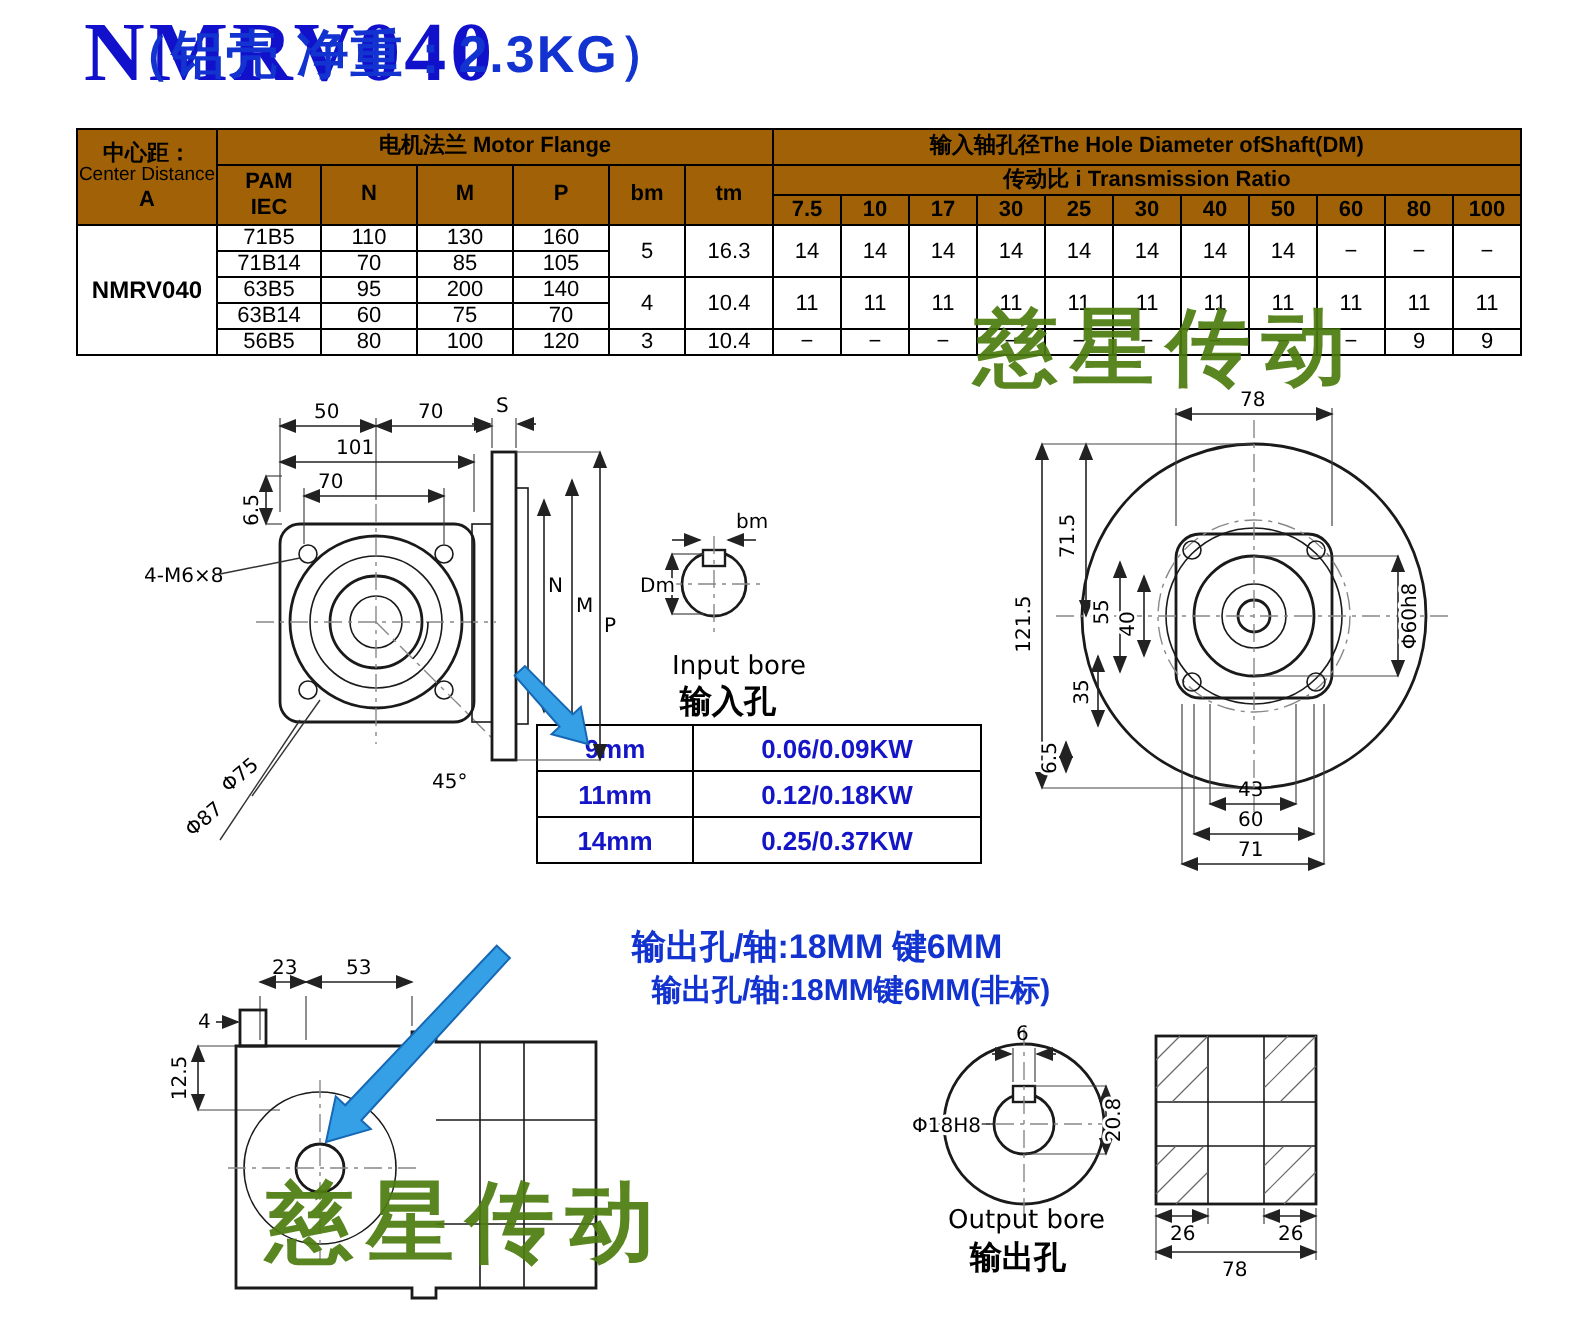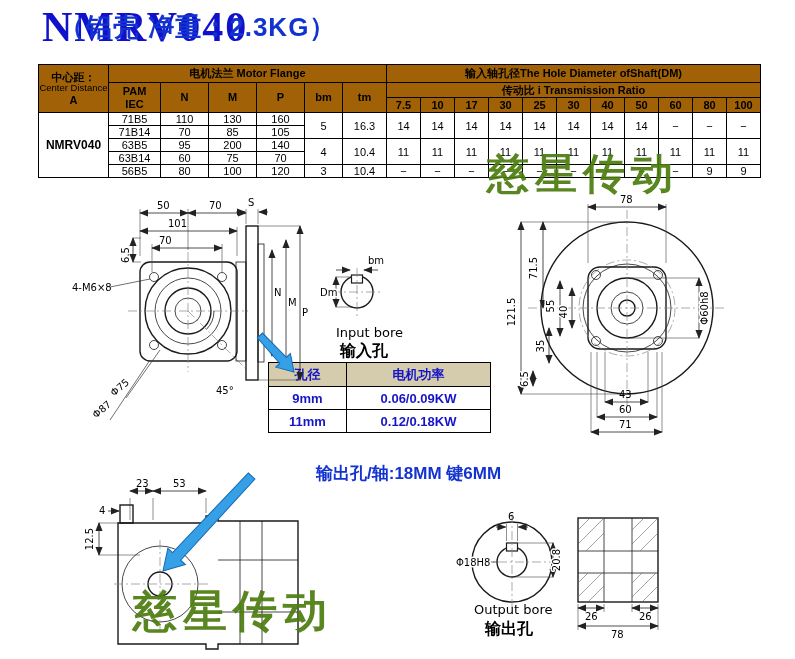--- a/index.html
+++ b/index.html
@@ -385,33 +385,34 @@
       <path class="arrow" transform="translate(163,571) rotate(133)" d="M0,0 L-20,-12 L-20,-5.5 L-130,-4.5 L-130,4.5 L-20,5.5 L-20,12 Z"></path>
     </g>
   </svg>
 
   <table class="power">
     <colgroup>
         <col style="width:78px">
         <col style="width:144px">
       </colgroup>
     <tbody>
-        <tr>
-      <th>孔径</th>
-      <th>电机功率</th>
-    </tr>
     <tr>
       <td>9mm</td>
       <td>0.06/0.09KW</td>
     </tr>
     <tr>
       <td>11mm</td>
       <td>0.12/0.18KW</td>
     </tr>
+    <tr>
+      <td>14mm</td>
+      <td>0.25/0.37KW</td>
+    </tr>
   </tbody>
     </table>
 
   <div class="note note1">输出孔/轴:18MM 键6MM</div>
+  <div class="note note2">输出孔/轴:18MM键6MM(非标)</div>
 
   <div class="wm wm1">慈星传动</div>
   <div class="wm wm2">慈星传动</div>
 
 </div>
 
 </body></html>

